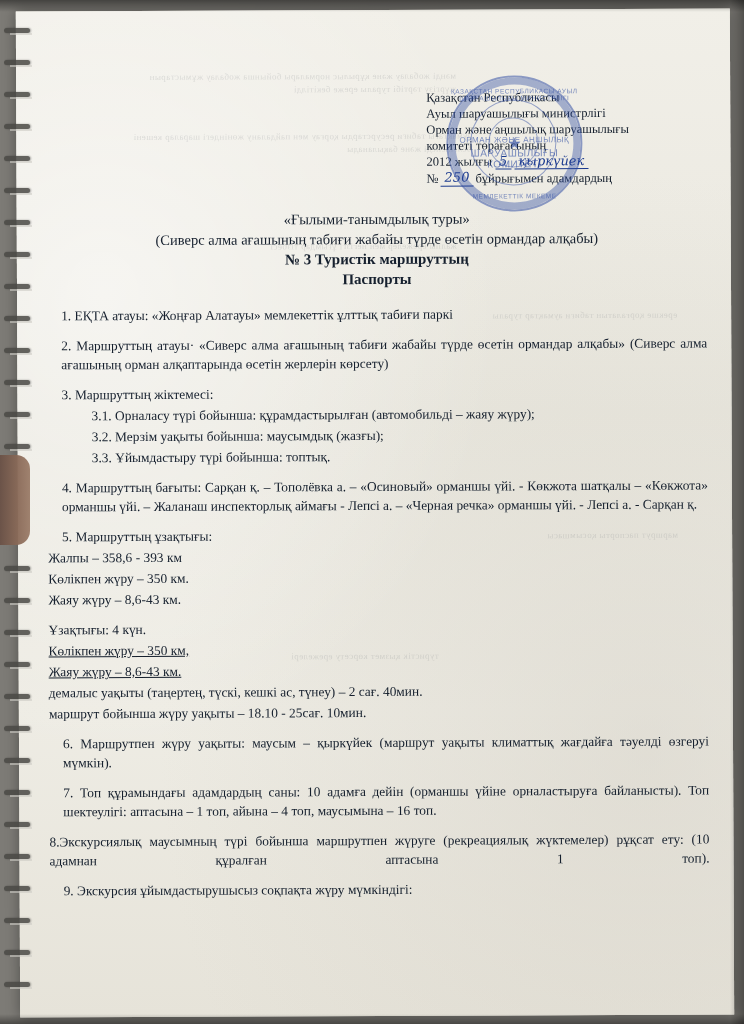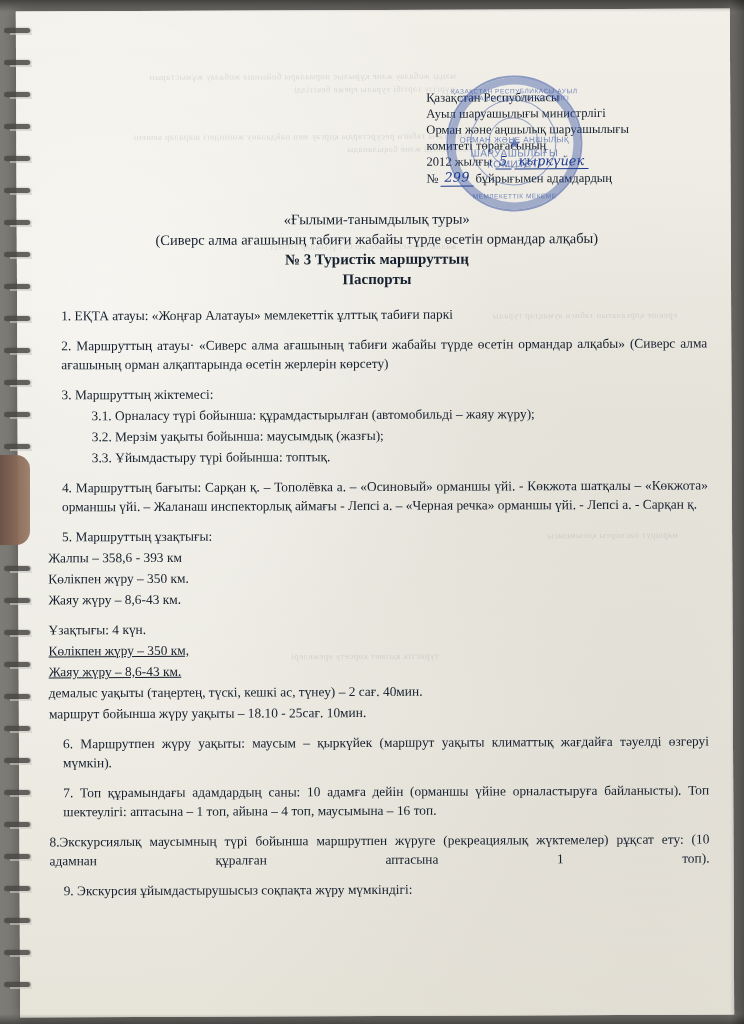--- a/index.html
+++ b/index.html
@@ -222,21 +222,21 @@
         <div>Ауыл шаруашылығы министрлігі</div>
         <div>Орман және аңшылық шаруашылығы</div>
         <div>комитеті төрағасының</div>
         <div>
           <span>2012 жылғы</span>
           <span class="hand hand-u">5</span>
           <span class="hand hand-u">қыркүйек</span>
         </div>
         <div class="num-line">
           <span>№</span>
-          <span class="hand hand-u">299</span>
+          <span class="hand hand-u">250</span>
           <span>бұйрығымен адамдардың</span>
         </div>
       </div>
 
       <div id="stamp">
         <div class="inner"></div>
         <div class="core"></div>
         <div class="txt t-top">ҚАЗАҚСТАН РЕСПУБЛИКАСЫ АУЫЛ ШАРУАШЫЛЫҒЫ МИНИСТРЛІГІ</div>
         <div class="txt t-mid">ОРМАН ЖӘНЕ АҢШЫЛЫҚ</div>
         <div class="txt t-mid2">ШАРУАШЫЛЫҒЫ КОМИТЕТІ</div>

